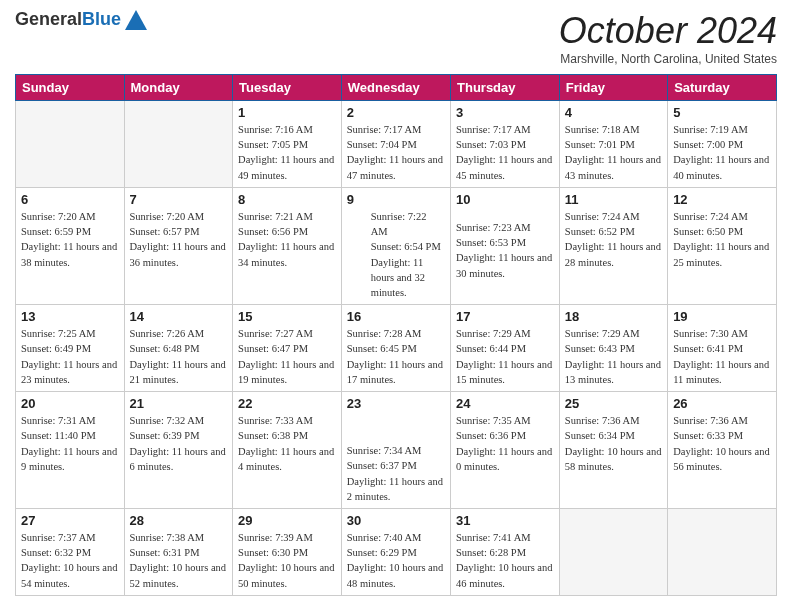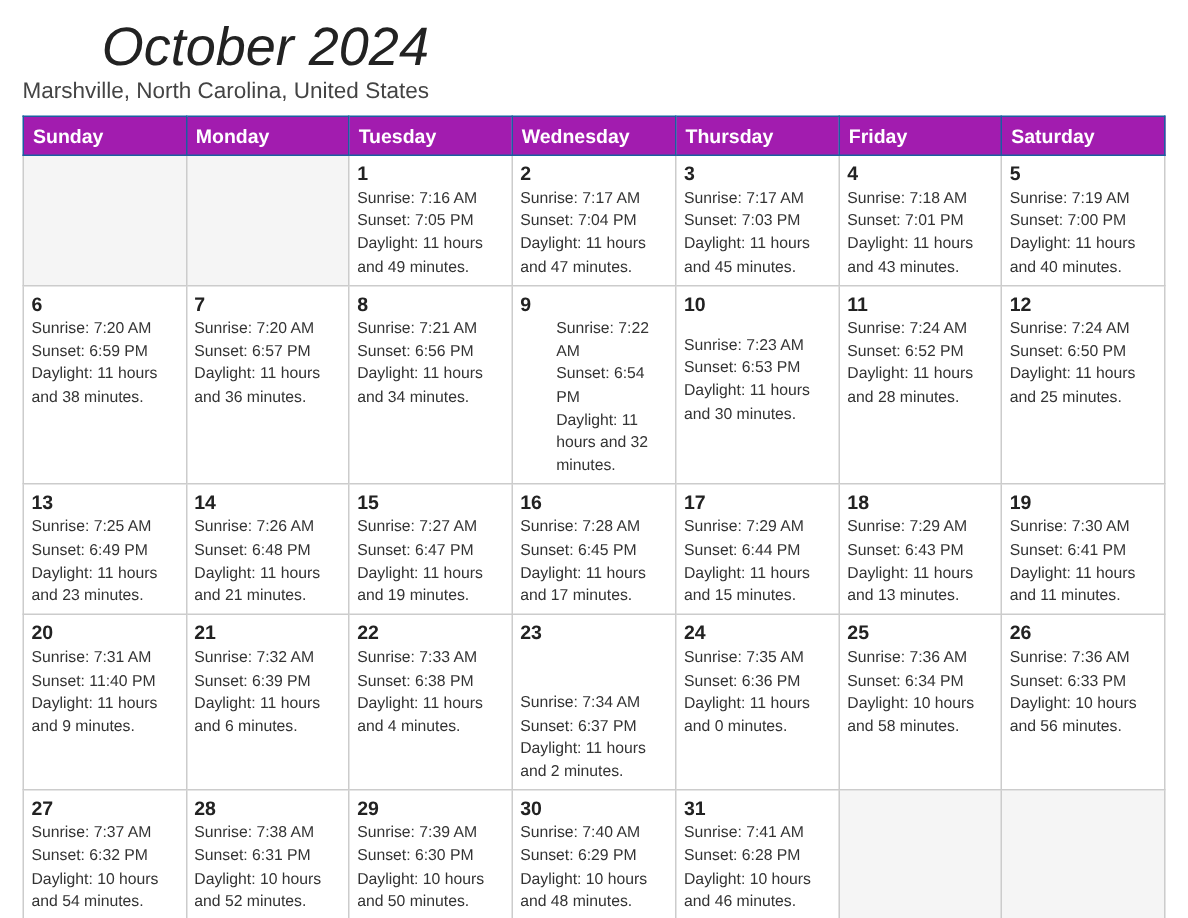--- a/index.html
+++ b/index.html
@@ -31,30 +31,30 @@
     .title-block {
       text-align: right;
     }
     .month-title {
       font-size: 36px;
       font-weight: normal;
       color: #222;
       font-style: italic;
     }
     .location {
-      font-size: 15px;
+      font-size: 12px;
       color: #444;
     }
     .calendar {
       width: 100%;
       border-collapse: collapse;
       font-size: 11px;
     }
     .calendar th {
-      background: #a21caf;
+      background: #be185d;
       color: #fff;
       text-align: left;
       padding: 5px 6px;
       font-size: 13px;
       font-weight: 600;
       border: 1px solid #1a5fa0;
     }
     .calendar td {
       border: 1px solid #ccc;
       vertical-align: top;
@@ -69,26 +69,37 @@
     .day-number {
       font-size: 13px;
       font-weight: 600;
       margin-bottom: 2px;
       color: #222;
     }
     .day-detail {
       color: #333;
       font-size: 10.5px;
       line-height: 1.45;
+      font-family: Liberation Serif, serif;
     }
   </style>
 </head>
 <body>
 
 <div class="header">
+  <div class="logo">
+    <div style="display:flex;flex-direction:column;align-items:flex-end;">
+      <div class="logo-text">
+        <span class="logo-general">General</span><span class="logo-blue">Blue</span>
+      </div>
+    </div>
+    <svg width="22" height="20" viewBox="0 0 22 20">
+      <polygon points="11,0 22,20 0,20" fill="#1a6eb5"></polygon>
+    </svg>
+  </div>
   <div class="title-block">
     <div class="month-title">October 2024</div>
     <div class="location">Marshville, North Carolina, United States</div>
   </div>
 </div>
 
 <table class="calendar">
   <thead>
     <tr id="header-row">
         <th>Sunday</th>

